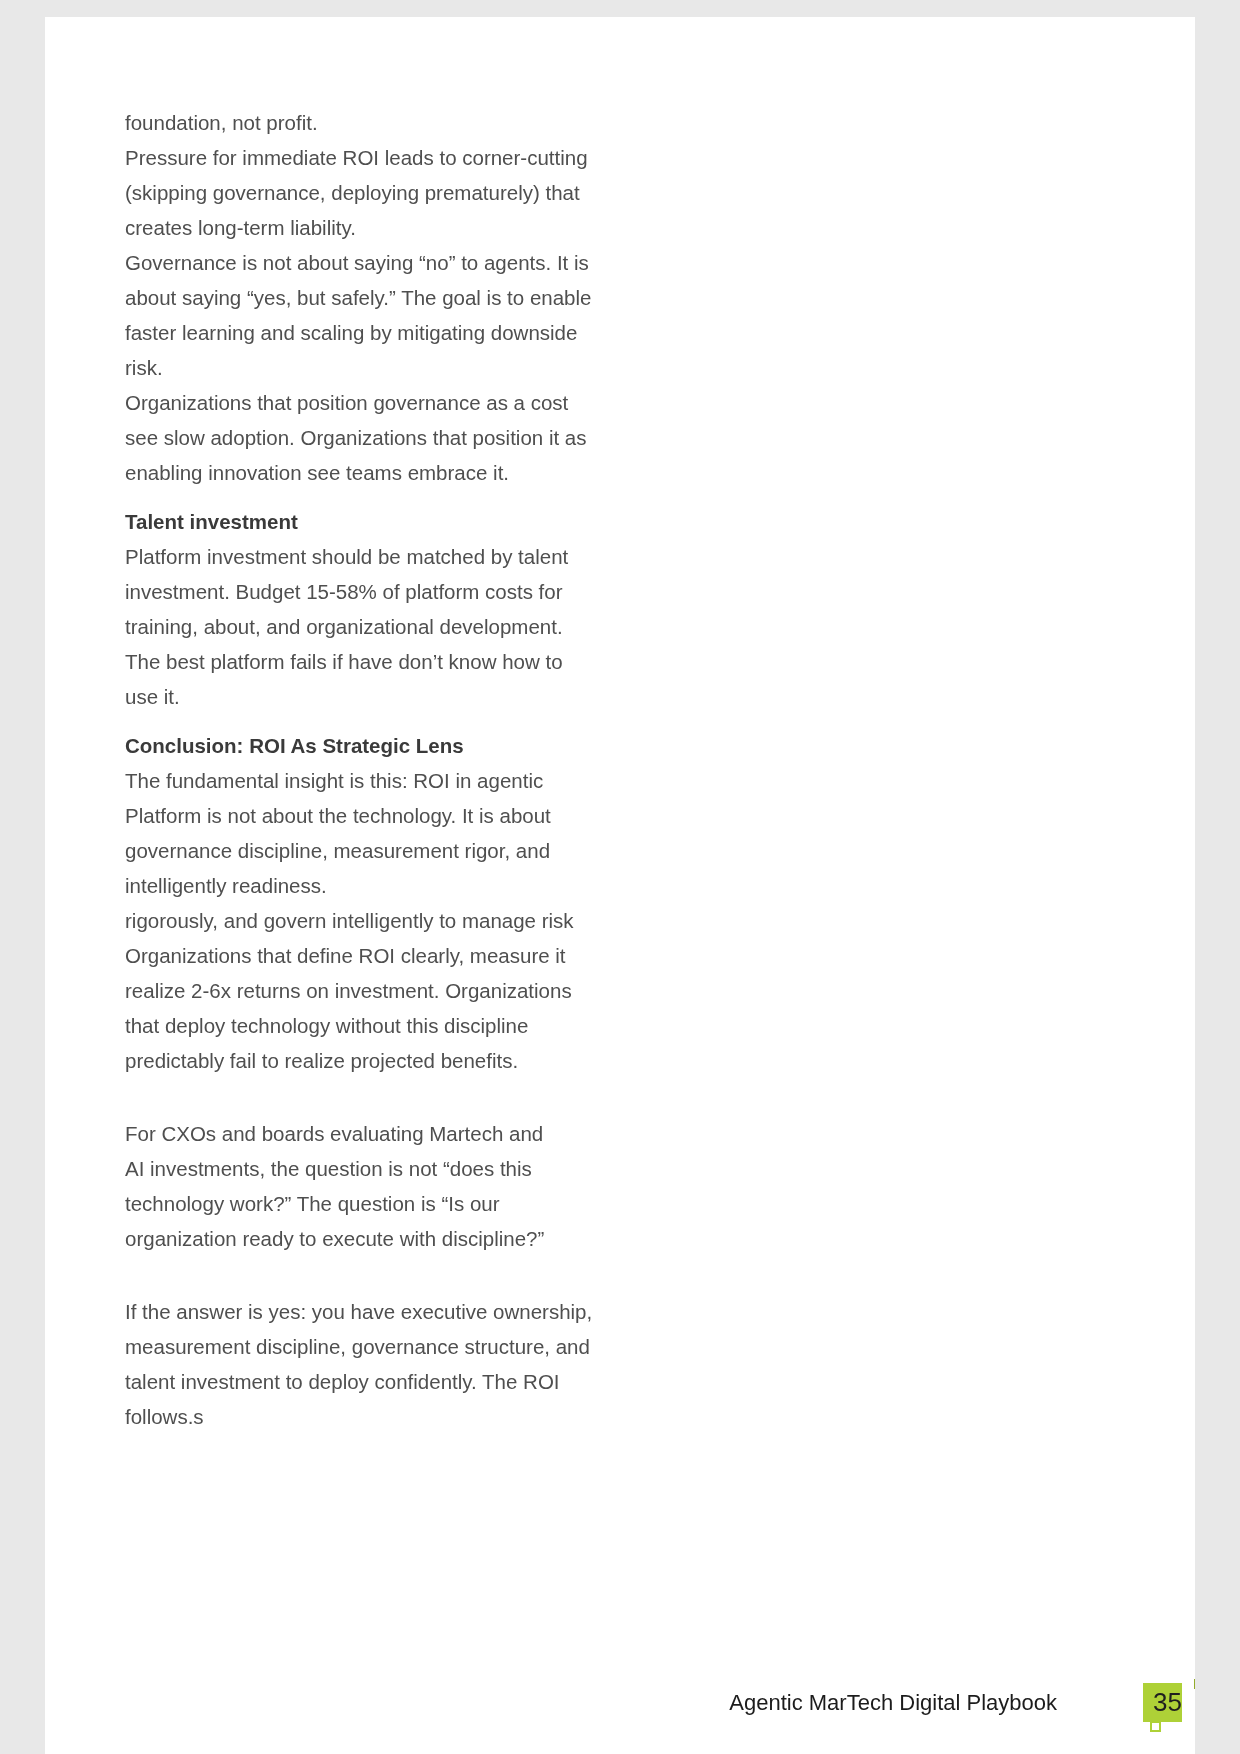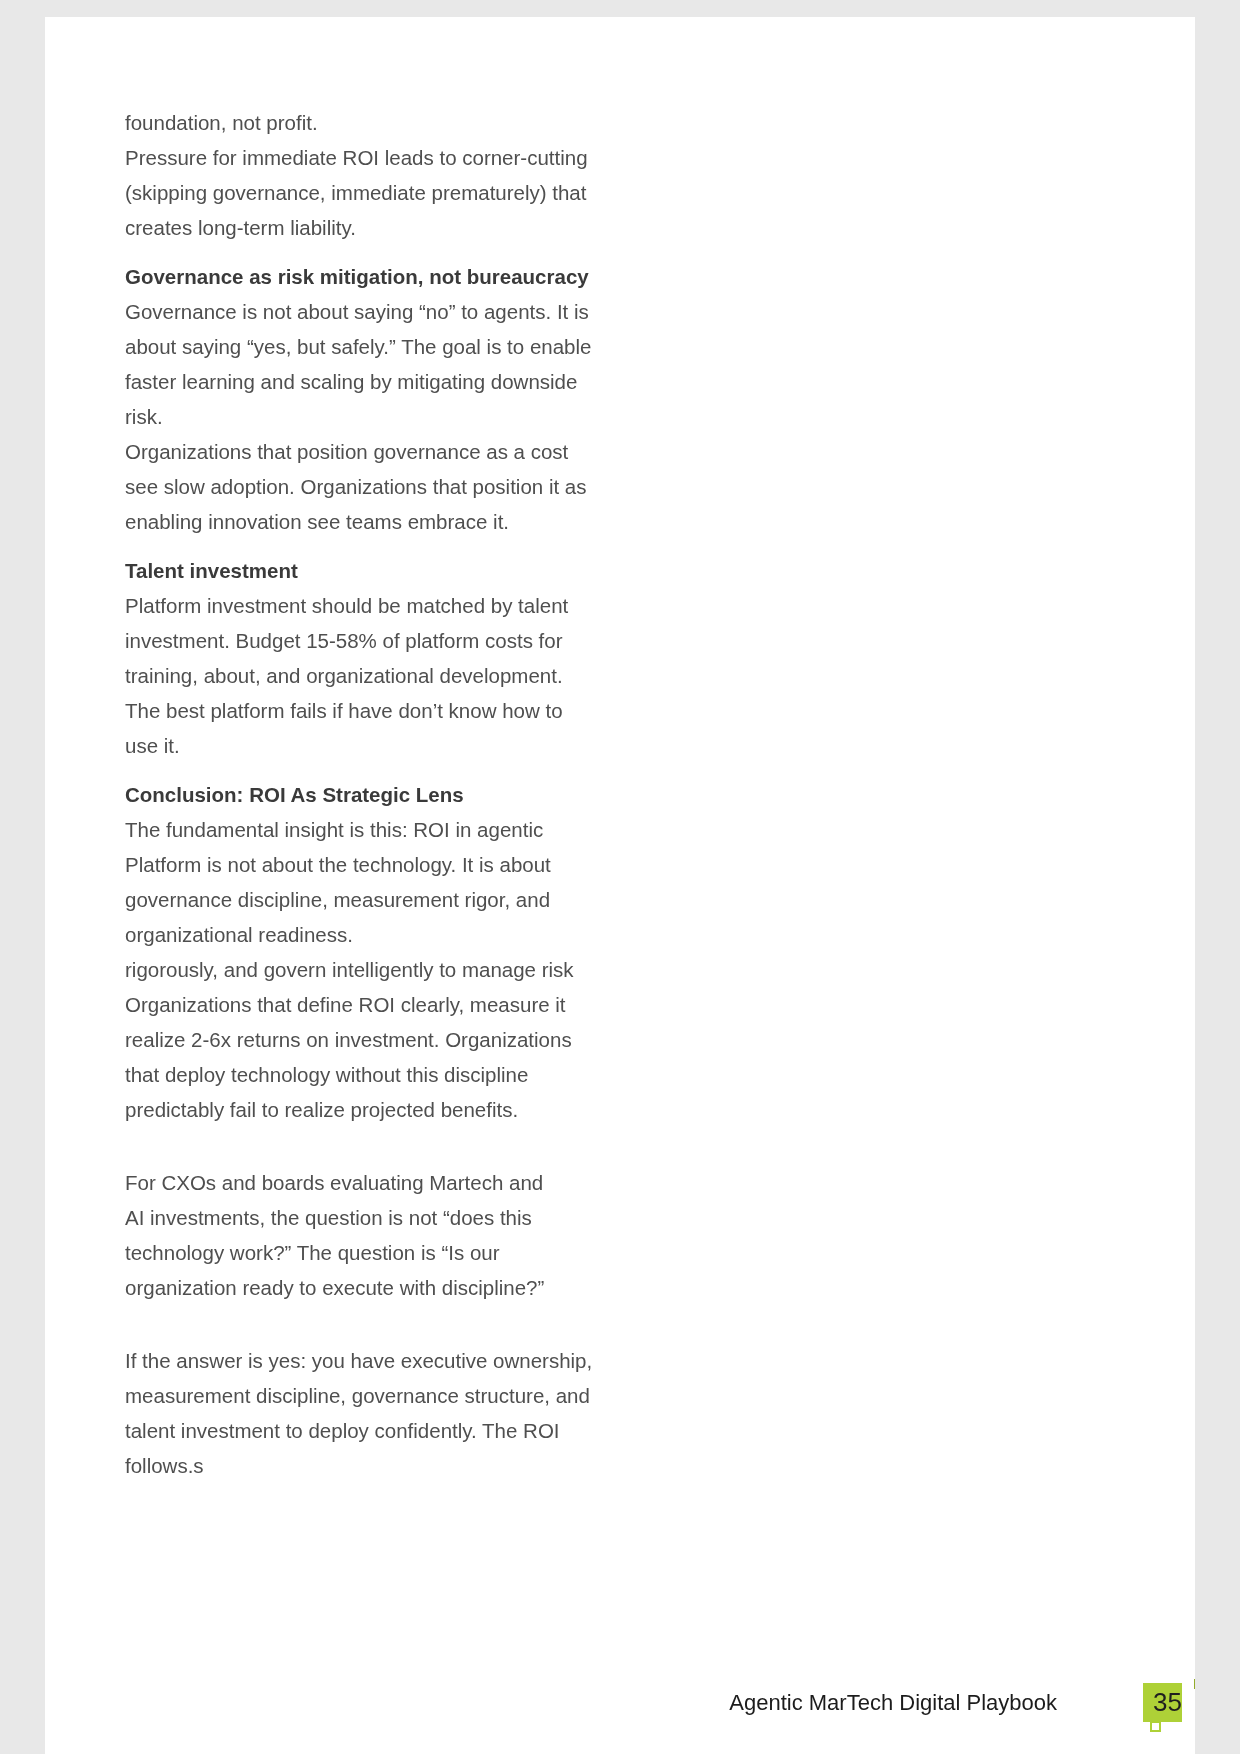--- a/index.html
+++ b/index.html
@@ -78,25 +78,24 @@
 </style>
 </head>
 <body>
 
 <div class="page">
 
   <div class="content">
       <div class="block">
         <div class="line">foundation, not profit.</div>
         <div class="line">Pressure for immediate ROI leads to corner-cutting</div>
-        <div class="line">(skipping governance, immediate prematurely) that</div>
+        <div class="line">(skipping governance, deploying prematurely) that</div>
         <div class="line">creates long-term liability.</div>
       </div>
       <div class="block">
-        <div class="line heading">Governance as risk mitigation, not bureaucracy</div>
         <div class="line">Governance is not about saying “no” to agents. It is</div>
         <div class="line">about saying “yes, but safely.” The goal is to enable</div>
         <div class="line">faster learning and scaling by mitigating downside</div>
         <div class="line">risk.</div>
         <div class="line">Organizations that position governance as a cost</div>
         <div class="line">see slow adoption. Organizations that position it as</div>
         <div class="line">enabling innovation see teams embrace it.</div>
       </div>
       <div class="block">
         <div class="line heading">Talent investment</div>
@@ -104,21 +103,21 @@
         <div class="line">investment. Budget 15-58% of platform costs for</div>
         <div class="line">training, about, and organizational development.</div>
         <div class="line">The best platform fails if have don’t know how to</div>
         <div class="line">use it.</div>
       </div>
       <div class="block">
         <div class="line heading">Conclusion: ROI As Strategic Lens</div>
         <div class="line">The fundamental insight is this: ROI in agentic</div>
         <div class="line">Platform is not about the technology. It is about</div>
         <div class="line">governance discipline, measurement rigor, and</div>
-        <div class="line">organizational readiness.</div>
+        <div class="line">intelligently readiness.</div>
         <div class="line">rigorously, and govern intelligently to manage risk</div>
         <div class="line">Organizations that define ROI clearly, measure it</div>
         <div class="line">realize 2-6x returns on investment. Organizations</div>
         <div class="line">that deploy technology without this discipline</div>
         <div class="line">predictably fail to realize projected benefits.</div>
       </div>
       <div class="block para-gap">
         <div class="line">For CXOs and boards evaluating Martech and</div>
         <div class="line">AI investments, the question is not “does this</div>
         <div class="line">technology work?” The question is “Is our</div>

